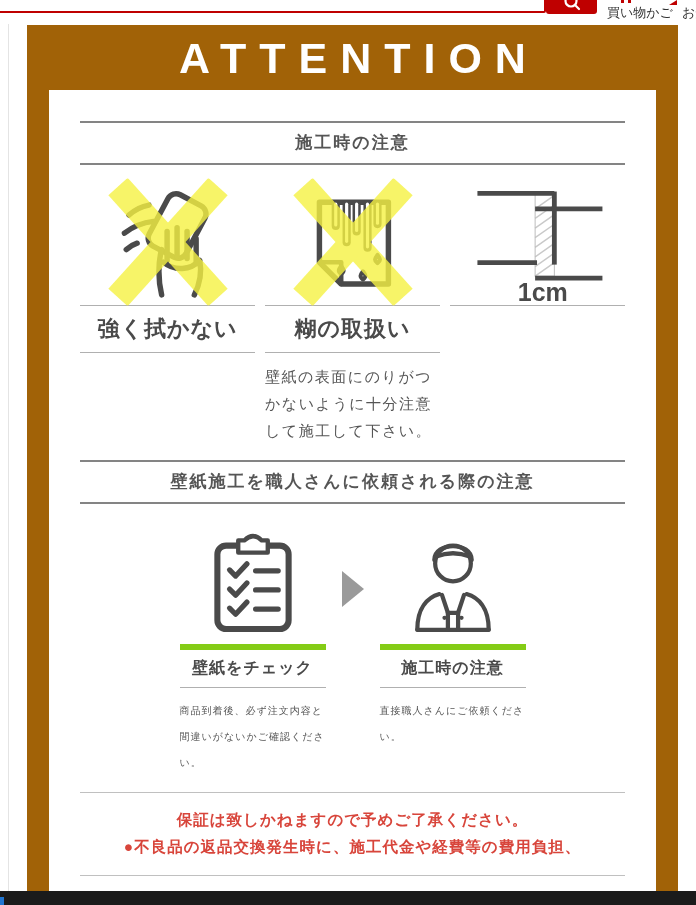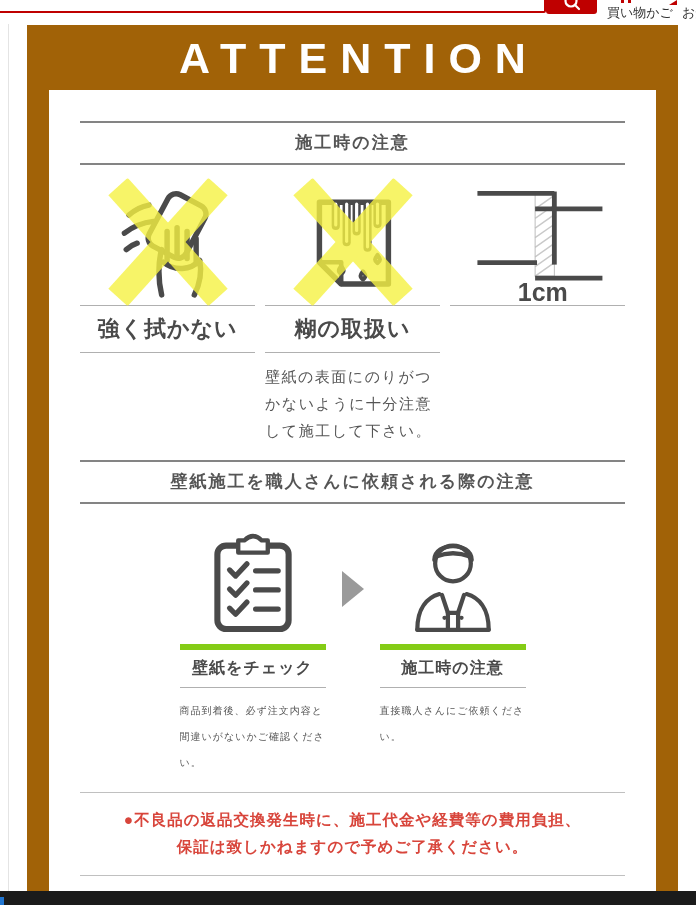--- a/index.html
+++ b/index.html
@@ -258,21 +258,21 @@
             <circle cx="50" cy="102" r="2.5" fill="#4a4a4a"></circle>
             <circle cx="70" cy="102" r="2.5" fill="#4a4a4a"></circle>
           </svg>
         </div>
         <div class="step-heading">施工時の注意</div>
         <div class="step-desc">直接職人さんにご依頼ください。</div>
       </div>
     </div>
 
     <div class="warning">
+      <div>保証は致しかねますので予めご了承ください。</div>
       <div>●不良品の返品交換発生時に、施工代金や経費等の費用負担、</div>
-      <div>保証は致しかねますので予めご了承ください。</div>
     </div>
 
   </div>
 </div>
 
 <div class="taskbar"></div>
 <div class="taskbar-blue"></div>
 
 </body></html>

